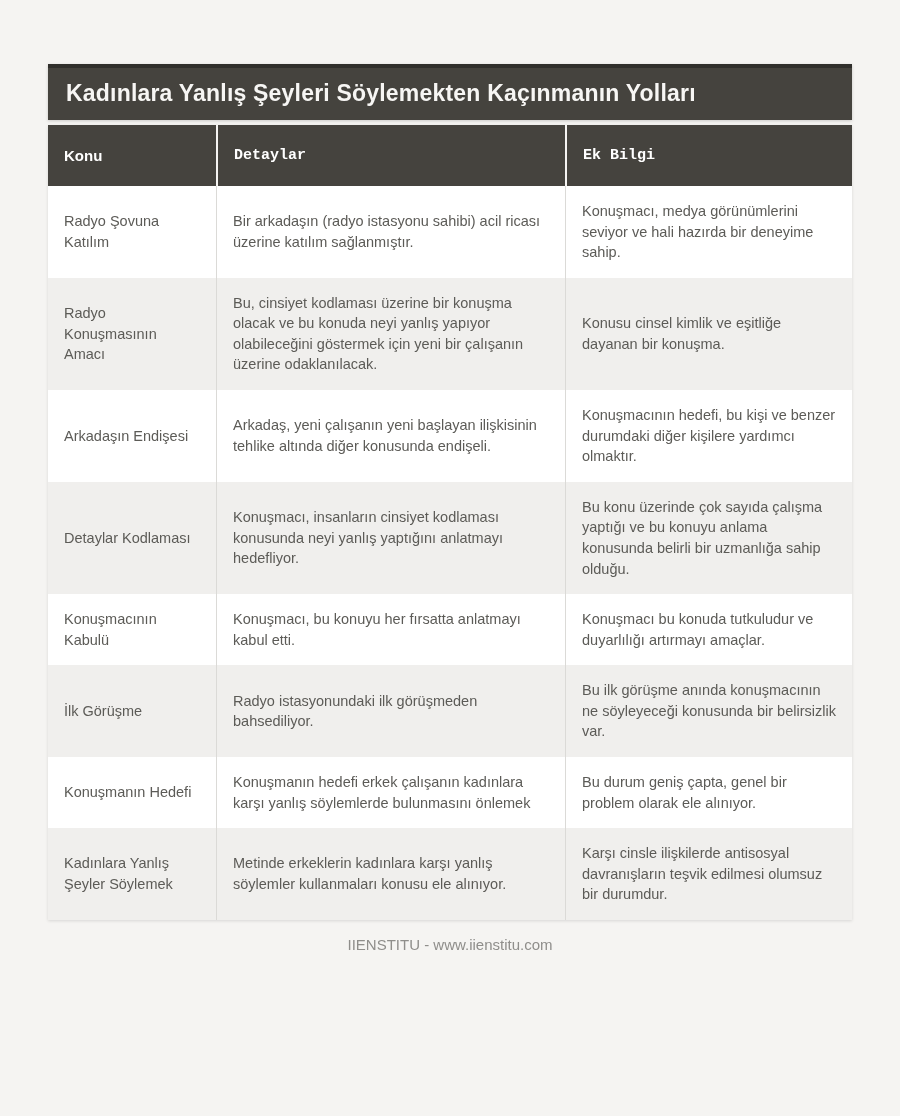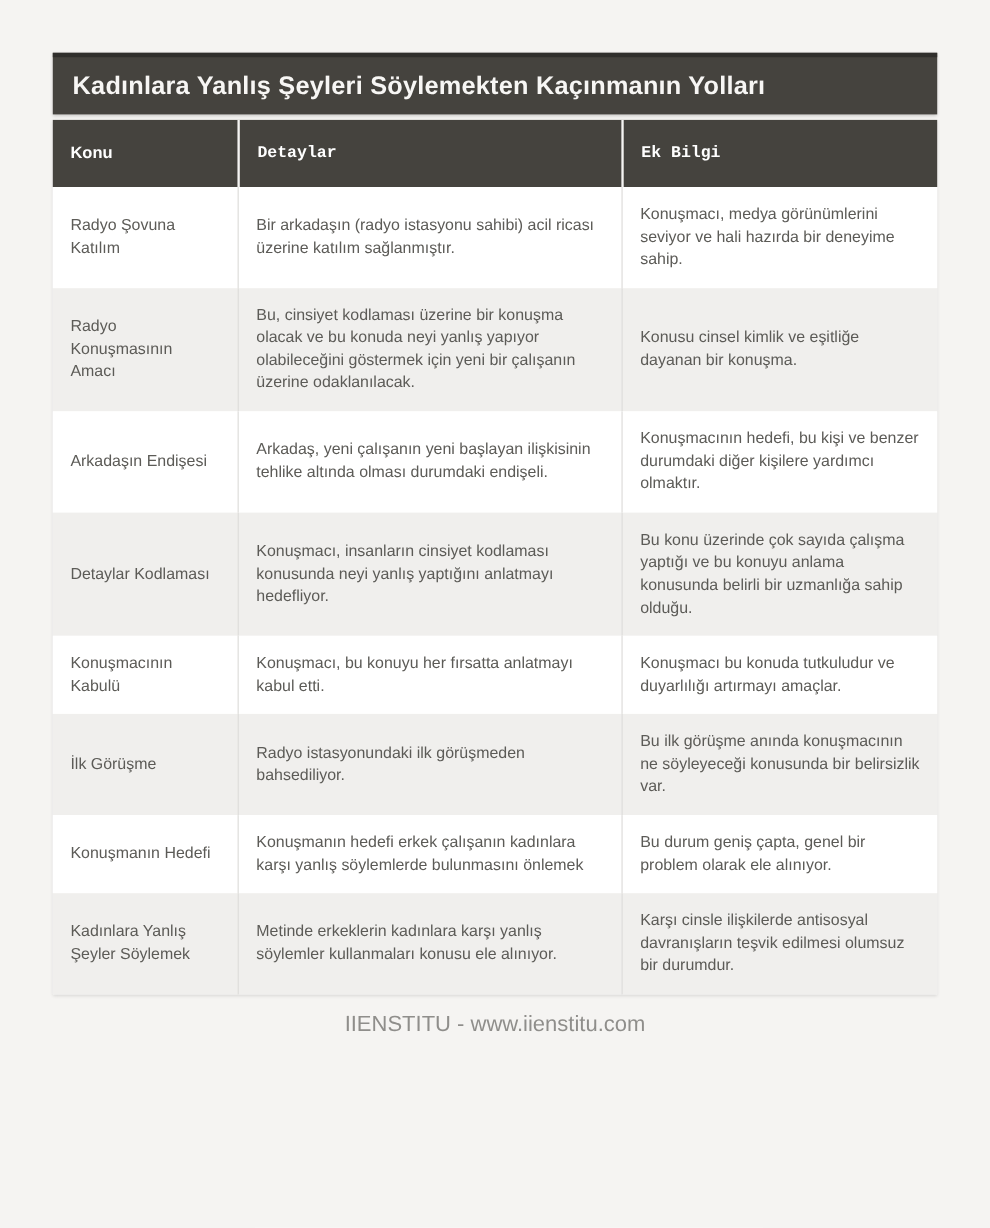--- a/index.html
+++ b/index.html
@@ -23,20 +23,21 @@
     box-sizing: border-box;
     background: #45433e;
     border-top: 4px solid #302f2c;
     color: #f7f6f4;
     font-size: 23px;
     font-weight: bold;
     letter-spacing: 0.2px;
     padding: 12px 18px 13px 18px;
     margin-bottom: 5px;
     box-shadow: 0 1px 3px rgba(0,0,0,0.18);
+    margin-top: 16px;
   }
   table.info-table {
     width: 804px;
     border-collapse: separate;
     border-spacing: 0;
     table-layout: fixed;
     background: #ffffff;
     box-shadow: 0 1px 3px rgba(0,0,0,0.12);
   }
   col.c-topic   { width: 168px; }
@@ -68,21 +69,21 @@
   }
   tbody td + td {
     border-left: 1px solid #dbdad7;
   }
   tbody tr:nth-child(odd)  { background: #ffffff; }
   tbody tr:nth-child(even) { background: #f0efed; }
   .footer {
     width: 804px;
     text-align: center;
     margin-top: 16px;
-    font-size: 20px;
+    font-size: 15px;
     color: #8f8e8b;
   }
 </style>
 </head>
 <body>
 
 <div class="page">
   <div class="card">
     <div class="title-bar">Kadınlara Yanlış Şeyleri Söylemekten Kaçınmanın Yolları</div>
 
@@ -105,21 +106,21 @@
           <td>Bir arkadaşın (radyo istasyonu sahibi) acil ricası üzerine katılım sağlanmıştır.</td>
           <td>Konuşmacı, medya görünümlerini seviyor ve hali hazırda bir deneyime sahip.</td>
         </tr>
         <tr>
           <td>Radyo Konuşmasının Amacı</td>
           <td>Bu, cinsiyet kodlaması üzerine bir konuşma olacak ve bu konuda neyi yanlış yapıyor olabileceğini göstermek için yeni bir çalışanın üzerine odaklanılacak.</td>
           <td>Konusu cinsel kimlik ve eşitliğe dayanan bir konuşma.</td>
         </tr>
         <tr>
           <td>Arkadaşın Endişesi</td>
-          <td>Arkadaş, yeni çalışanın yeni başlayan ilişkisinin tehlike altında olması durumdaki endişeli.</td>
+          <td>Arkadaş, yeni çalışanın yeni başlayan ilişkisinin tehlike altında diğer konusunda endişeli.</td>
           <td>Konuşmacının hedefi, bu kişi ve benzer durumdaki diğer kişilere yardımcı olmaktır.</td>
         </tr>
         <tr>
           <td>Detaylar Kodlaması</td>
           <td>Konuşmacı, insanların cinsiyet kodlaması konusunda neyi yanlış yaptığını anlatmayı hedefliyor.</td>
           <td>Bu konu üzerinde çok sayıda çalışma yaptığı ve bu konuyu anlama konusunda belirli bir uzmanlığa sahip olduğu.</td>
         </tr>
         <tr>
           <td>Konuşmacının Kabulü</td>
           <td>Konuşmacı, bu konuyu her fırsatta anlatmayı kabul etti.</td>

